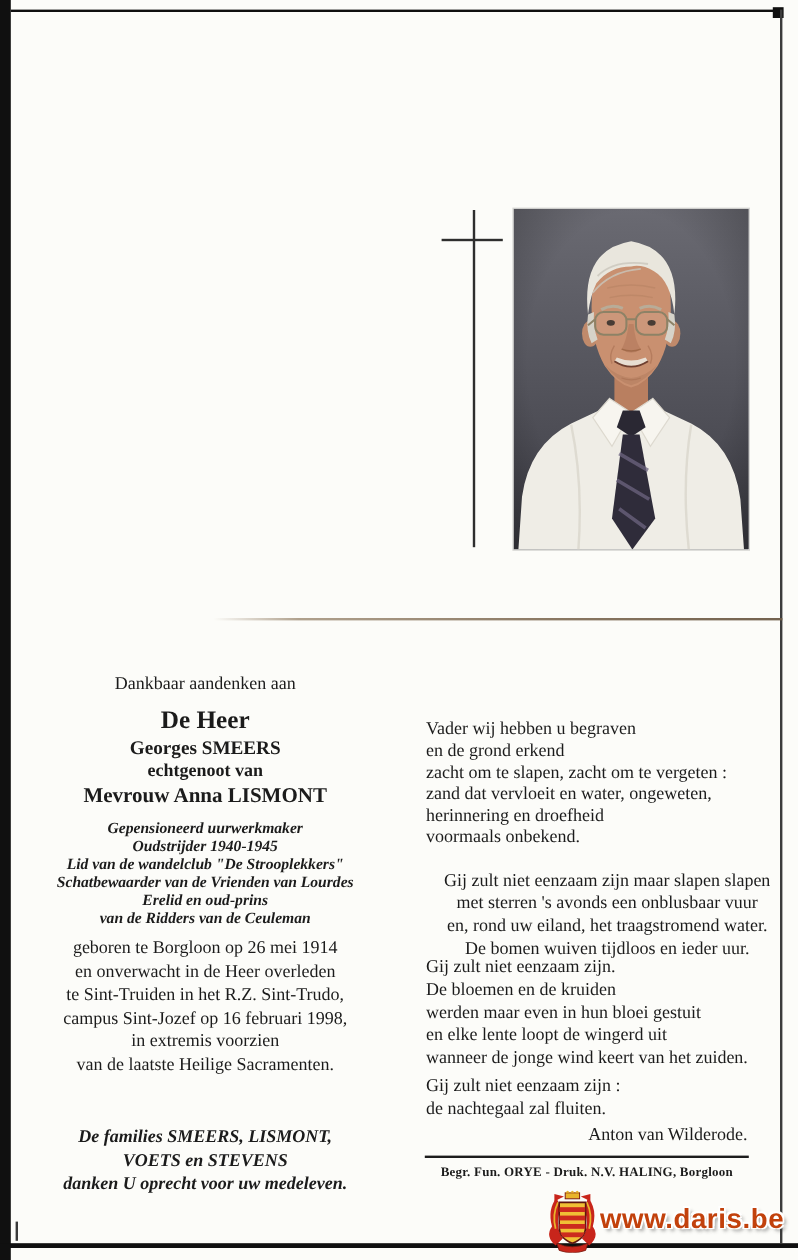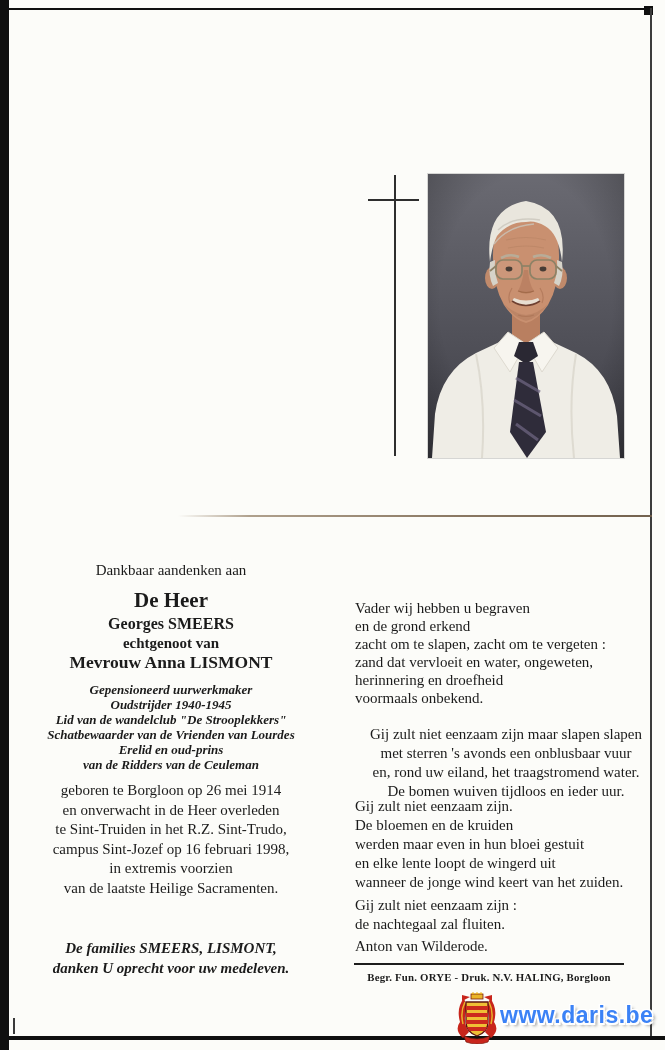--- a/index.html
+++ b/index.html
@@ -43,21 +43,21 @@
   .life { margin-top:9px; font-size:15px; line-height:19.5px; }
   .thanks { left:6px; top:939px; width:330px; text-align:center;
             font-size:15px; line-height:19.5px; font-weight:bold; font-style:italic; }
 
   
   .stanza { left:355px; width:302px; font-size:15px; line-height:19px; }
   .s1 { top:599px; line-height:18px; }
   .s2 { top:725px;text-align:center; }
   .s3 { top:797px; }
   .s4 { top:896px; }
-  .author { left:355px; top:938px; width:268px; text-align:left; font-size:15px; }
+  .author { left:355px; top:938px; width:268px; text-align:right; font-size:15px; }
   .rule   { left:354px; top:963px; width:270px; height:2px; background:#1d1d1d; }
   .printer{ left:354px; top:971px; width:270px; text-align:center;
             font-size:10.8px; font-weight:bold; letter-spacing:.2px; white-space:nowrap; }
   .nowrap { white-space:nowrap; }
 
   
   .watermark { left:452px; top:990px; width:214px; height:60px; z-index:5; }
   .crest { position:absolute; left:2px; top:2px; }
   .wm-text {
     position:absolute; left:48px; top:12px;
@@ -169,20 +169,21 @@
       <div class="nowrap">en onverwacht in de Heer overleden</div>
       <div class="nowrap">te Sint-Truiden in het R.Z. Sint-Trudo,</div>
       <div class="nowrap">campus Sint-Jozef op 16 februari 1998,</div>
       <div class="nowrap">in extremis voorzien</div>
       <div class="nowrap">van de laatste Heilige Sacramenten.</div>
     </div>
   </div>
 
   <div class="abs thanks">
     <div class="nowrap">De families SMEERS, LISMONT,</div>
+    <div class="nowrap">VOETS en STEVENS</div>
     <div class="nowrap">danken U oprecht voor uw medeleven.</div>
   </div>
 
   <div class="abs stanza s1">
     <div class="nowrap">Vader wij hebben u begraven</div>
     <div class="nowrap">en de grond erkend</div>
     <div class="nowrap">zacht om te slapen, zacht om te vergeten :</div>
     <div class="nowrap">zand dat vervloeit en water, ongeweten,</div>
     <div class="nowrap">herinnering en droefheid</div>
     <div class="nowrap">voormaals onbekend.</div>
@@ -229,16 +230,16 @@
       <path d="M12,10 L34,10 L34,30 Q34,40 23,44 Q12,40 12,30 Z" fill="#f0bf35" stroke="#5e1410" stroke-width="1.3"></path>
       <g clip-path="url(#sh)">
         <rect x="12" y="14" width="22" height="4" fill="#cc2a1e"></rect>
         <rect x="12" y="21" width="22" height="4" fill="#cc2a1e"></rect>
         <rect x="12" y="28" width="22" height="4" fill="#cc2a1e"></rect>
         <rect x="12" y="35" width="22" height="4" fill="#cc2a1e"></rect>
       </g>
 
       <path d="M10,44 Q23,50 36,44 L34,50 Q23,54 12,50 Z" fill="#c8251b" stroke="#7a1a0f" stroke-width=".7"></path>
     </svg>
-    <span class="wm-text" style="color: #3b82f6;">www.daris.be</span>
+    <span class="wm-text" style="color: #c2410c;">www.daris.be</span>
   </div>
 
 </div>
 
 </body></html>

